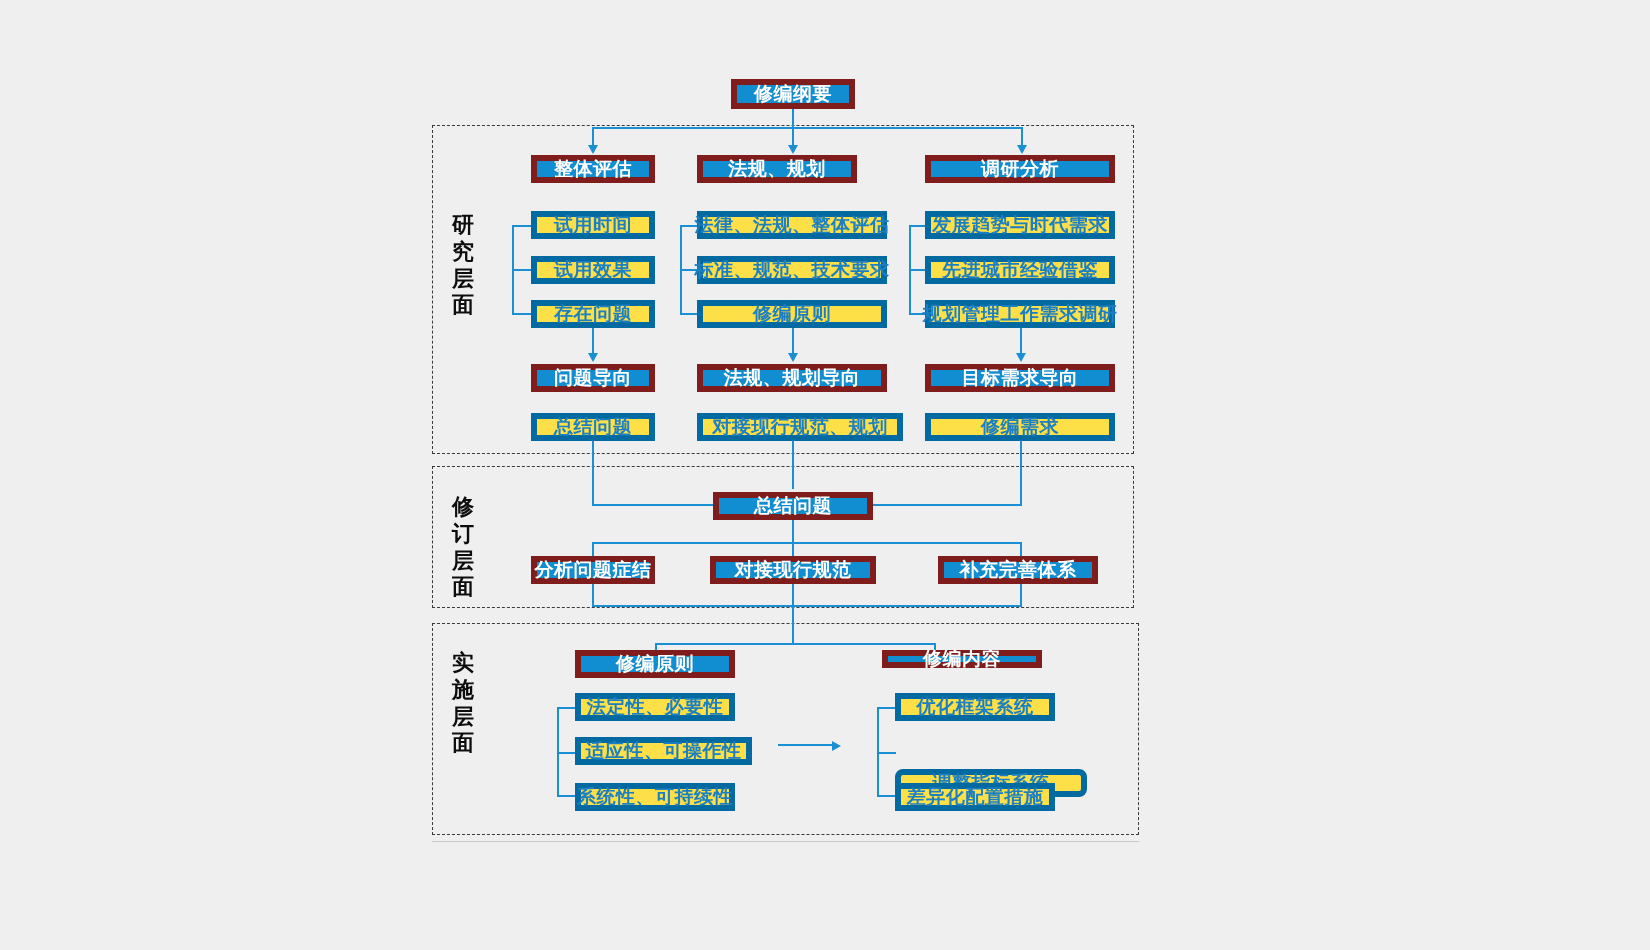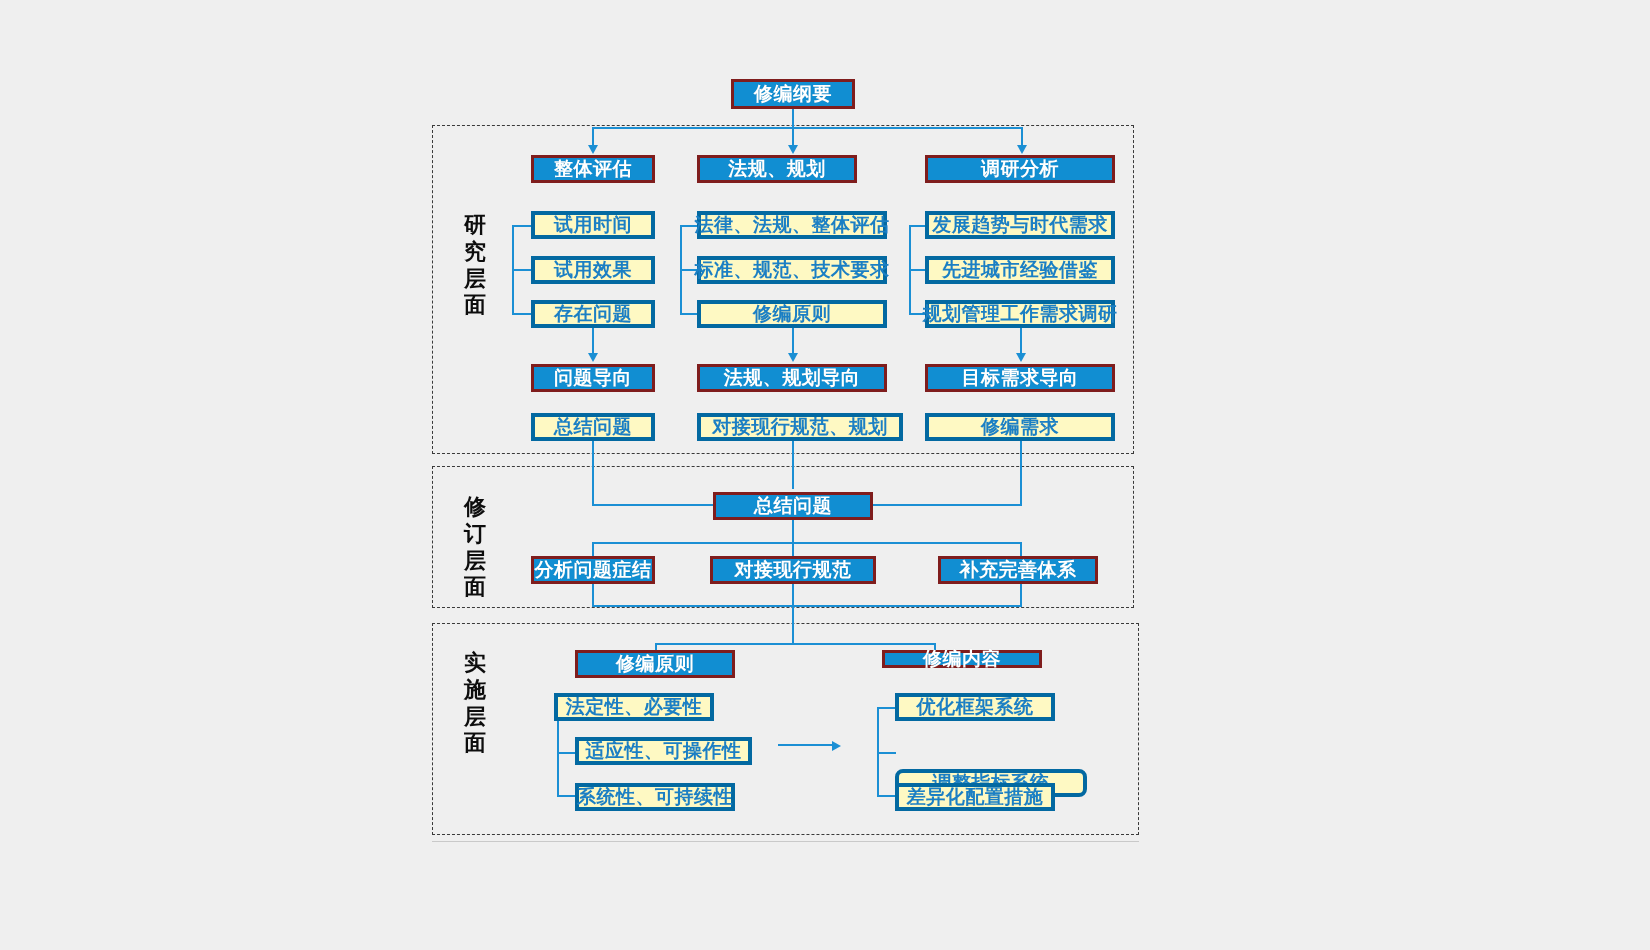--- a/index.html
+++ b/index.html
@@ -18,47 +18,47 @@
     box-sizing:border-box;
     background:transparent;
   }
   .panel-label{
     position:absolute;
     width:34px;
     font-size:22px;
     font-weight:bold;
     color:#0d0d0d;
     line-height:1.22;
-    text-align:right;
+    text-align:left;
     letter-spacing:0px;
     word-break:break-all;
   }
 
   
   .node{
     position:absolute;
     box-sizing:border-box;
     display:flex;
     align-items:center;
     justify-content:center;
     font-weight:bold;
     white-space:nowrap;
     letter-spacing:0.5px;
     z-index:5;
   }
   .node.dark{
     background:#118ed2;
-    border:3px solid #7f1d1d;
+    border:6px solid #7f1d1d;
     color:#ffffff;
     font-size:19px;
     text-shadow:0 0 1px rgba(0,0,0,.15);
   }
   .node.light{
-    background:#fef9c3;
-    border:4px solid #0369a1;
+    background:#fde047;
+    border:6px solid #0369a1;
     color:#1b7fc4;
     font-size:19px;
   }
 
   
   .ln{position:absolute;background:#1b8fd4;z-index:2;}
   .lnh{height:2px;}
   .lnv{width:2px;}
   .arrowdown{
     position:absolute;
@@ -190,21 +190,21 @@
   <div class="panel-label" style="left:452px;top:650px;">实施层面</div>
 
   <div class="node dark" style="left:575px;top:650px;width:160px;height:28px;">修编原则</div>
 
   <div class="bracket" style="left:557px;top:707px;width:19px;height:90px;">
     <div class="spine"></div>
     <div class="stub" style="top:0;"></div>
     <div class="stub" style="top:45px;"></div>
     <div class="stub" style="top:88px;"></div>
   </div>
-  <div class="node light" style="left:554px;top:693px;width:160px;height:28px;">法定性、必要性</div>
+  <div class="node light" style="left:575px;top:693px;width:160px;height:28px;">法定性、必要性</div>
   <div class="node light" style="left:575px;top:737px;width:177px;height:28px;">适应性、可操作性</div>
   <div class="node light" style="left:575px;top:783px;width:160px;height:28px;">系统性、可持续性</div>
 
   <div class="ln lnh" style="left:778px;top:744px;width:55px;"></div>
   <div class="arrowright" style="left:832px;top:741px;"></div>
 
   <div class="node dark" style="left:882px;top:650px;width:160px;height:18px;">修编内容</div>
 
   <div class="bracket" style="left:877px;top:707px;width:19px;height:90px;">
     <div class="spine"></div>

